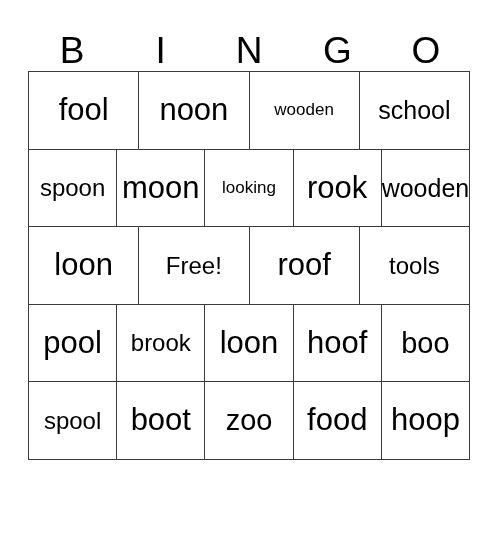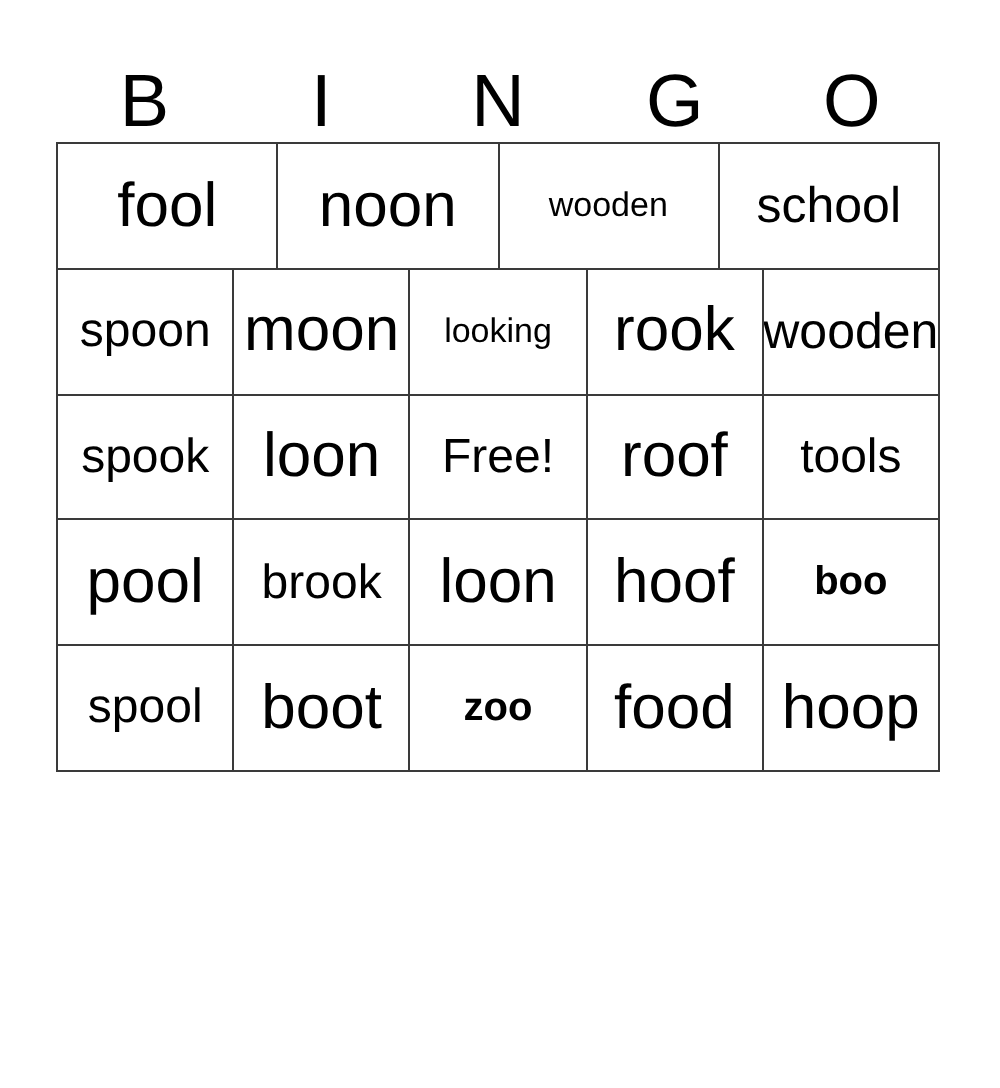--- a/index.html
+++ b/index.html
@@ -43,21 +43,21 @@
     padding-bottom: 2px;
     box-sizing: border-box;
   }
 
   
   #grid {
     position: absolute;
     left: 28px;
     top: 71px;
     width: 442px;
-    height: 315px;
+    height: 389px;
     box-sizing: border-box;
     border-top: 1px solid #3a3a3a;
     border-left: 1px solid #3a3a3a;
     display: flex;
     flex-direction: column;
   }
   .grid-row {
     flex: 1 1 0;
     display: flex;
     min-height: 0;
@@ -76,21 +76,21 @@
     background: #ffffff;
   }
   .cell-text {
     display: block;
     white-space: nowrap;
     line-height: 1.05;
     font-weight: 400;
   }
 
   
-  .len-3 .cell-text { font-size: 20px; font-weight: bold; }
+  .len-3 .cell-text { font-size: 29px; }
   .len-4 .cell-text { font-size: 31px; }
   .len-5 .cell-text { font-size: 24px; }
   .len-6 .cell-text { font-size: 25px; }
   .len-7 .cell-text { font-size: 17px; }
 </style>
 </head>
 <body>
 
 <div id="card">
 
@@ -131,23 +131,20 @@
         </div>
       <div class="cell len-4">
           <span class="cell-text">rook</span>
         </div>
       <div class="cell len-6">
           <span class="cell-text">wooden</span>
         </div>
     </div>
 
     <div class="grid-row">
-      <div class="cell len-5">
-          <span class="cell-text">spook</span>
-        </div>
       <div class="cell len-4">
           <span class="cell-text">loon</span>
         </div>
       <div class="cell len-5">
           <span class="cell-text">Free!</span>
         </div>
       <div class="cell len-4">
           <span class="cell-text">roof</span>
         </div>
       <div class="cell len-5">

